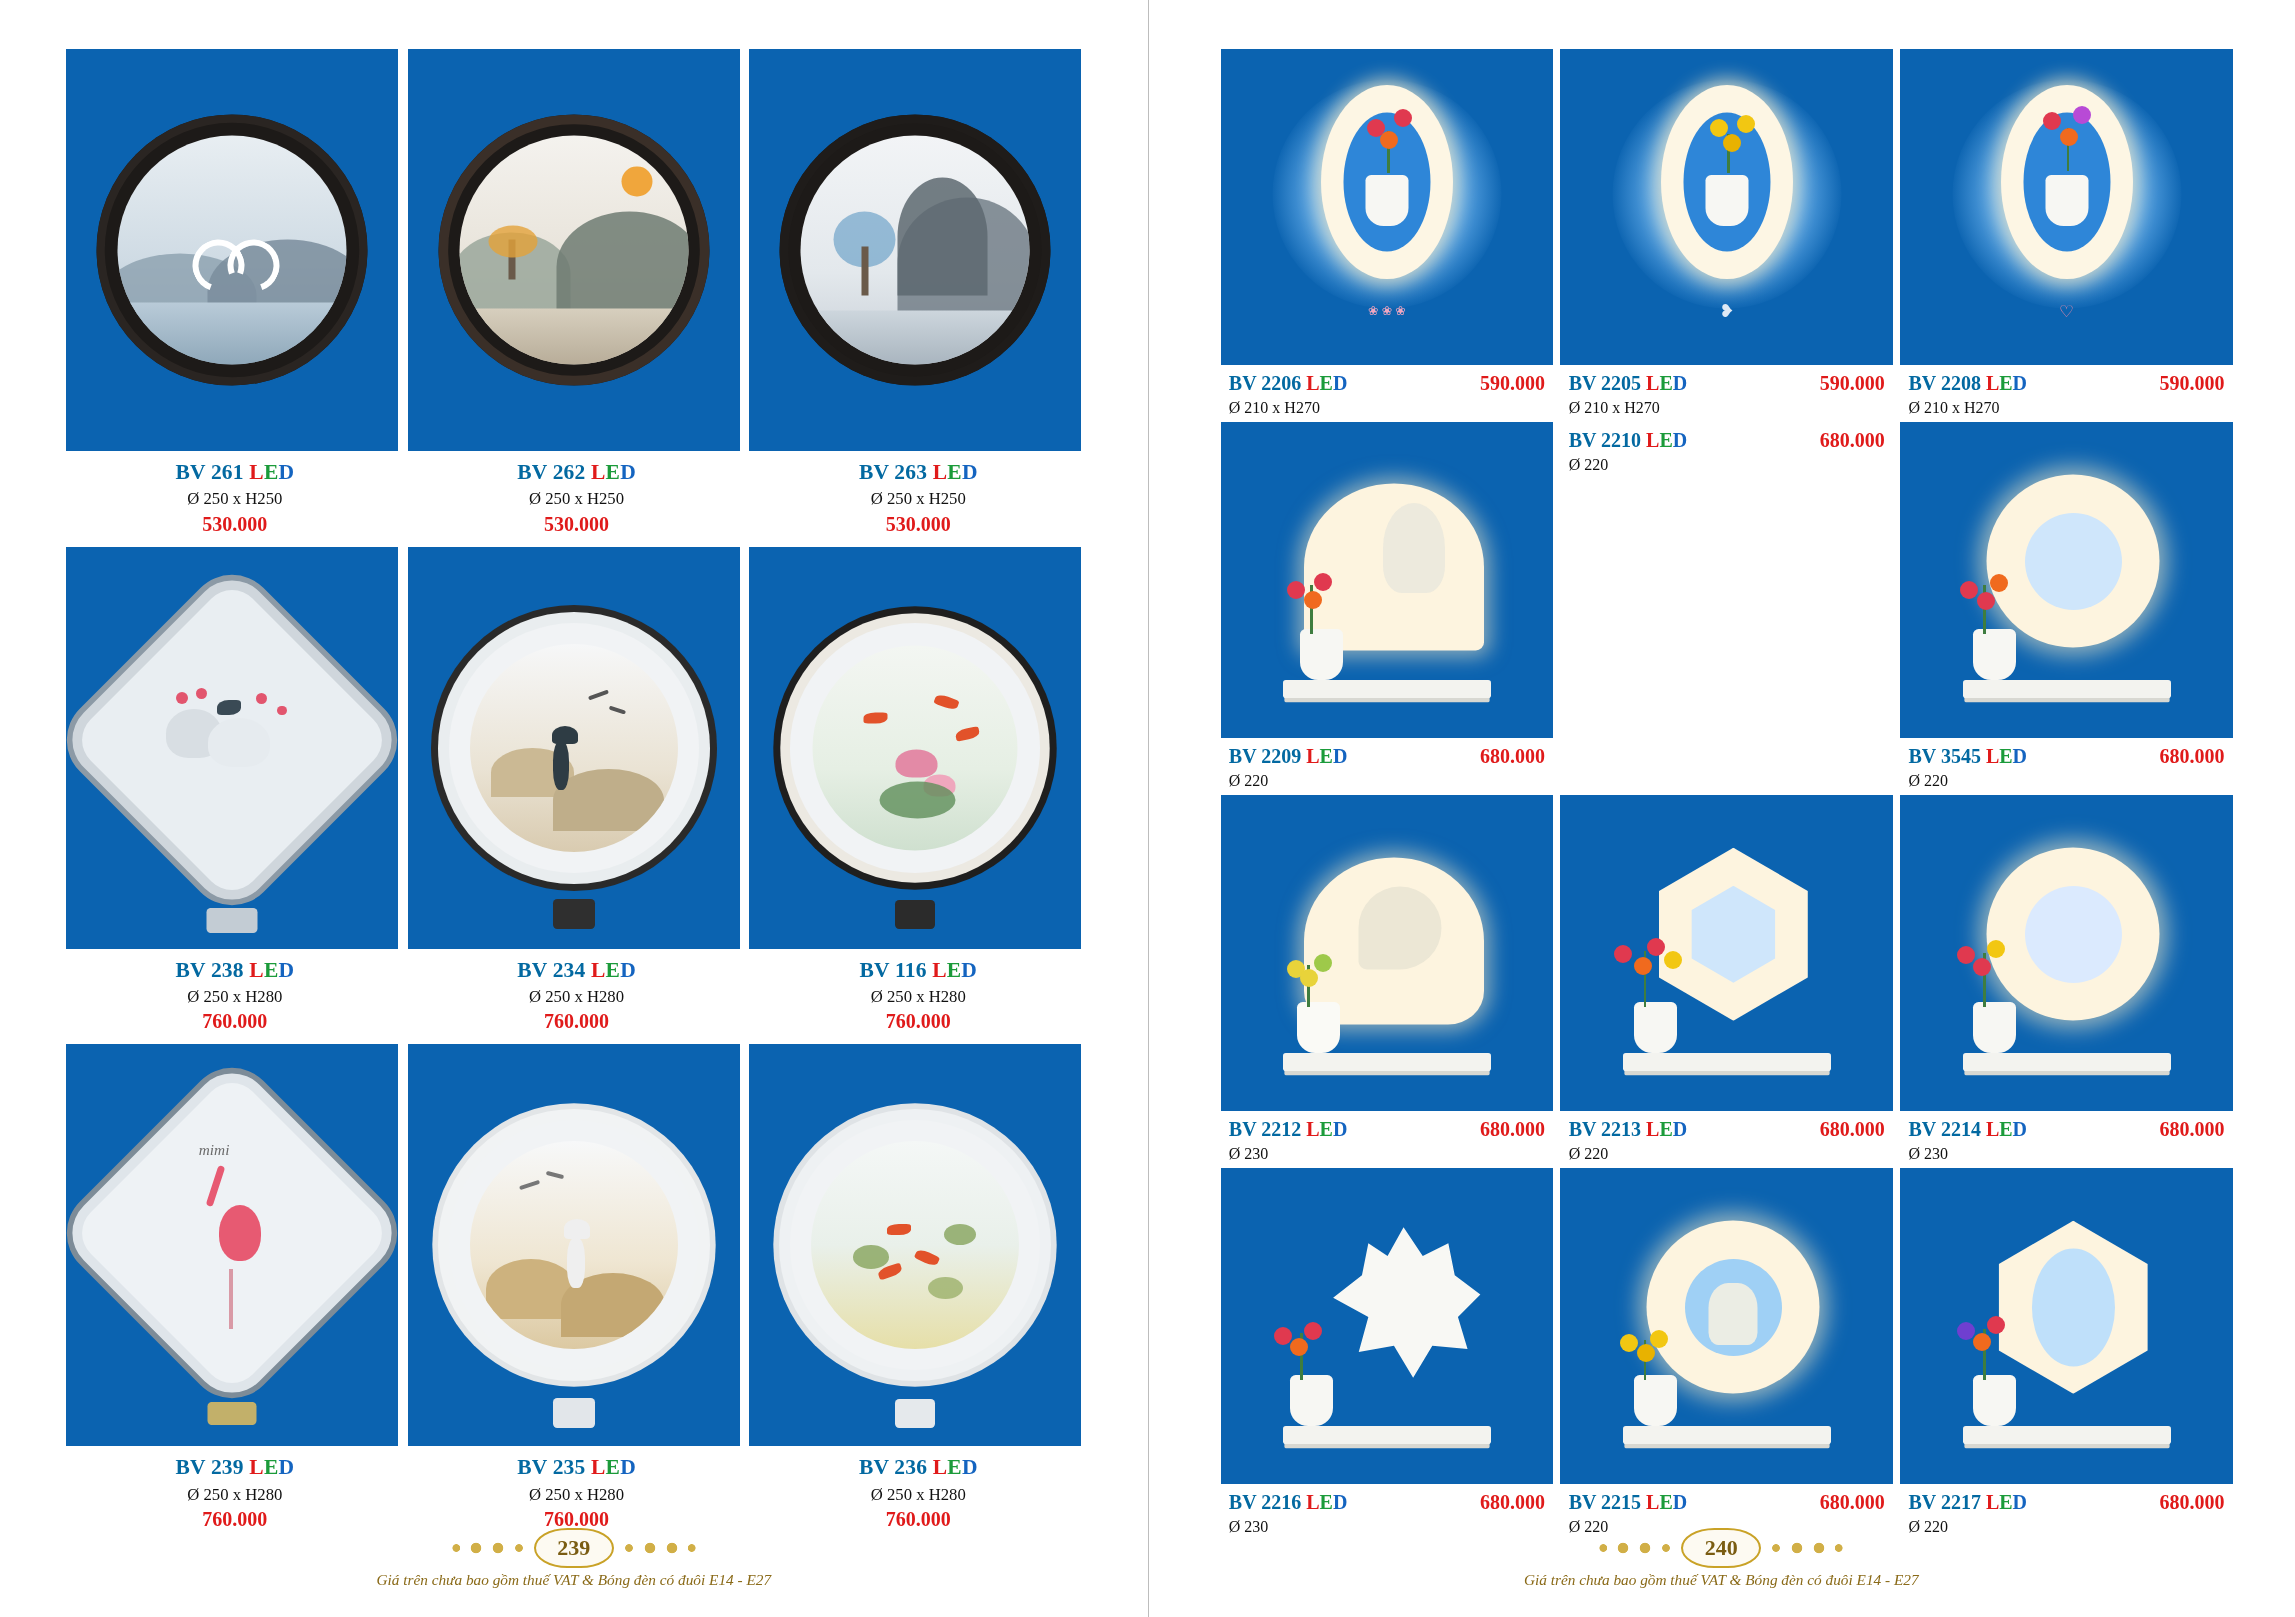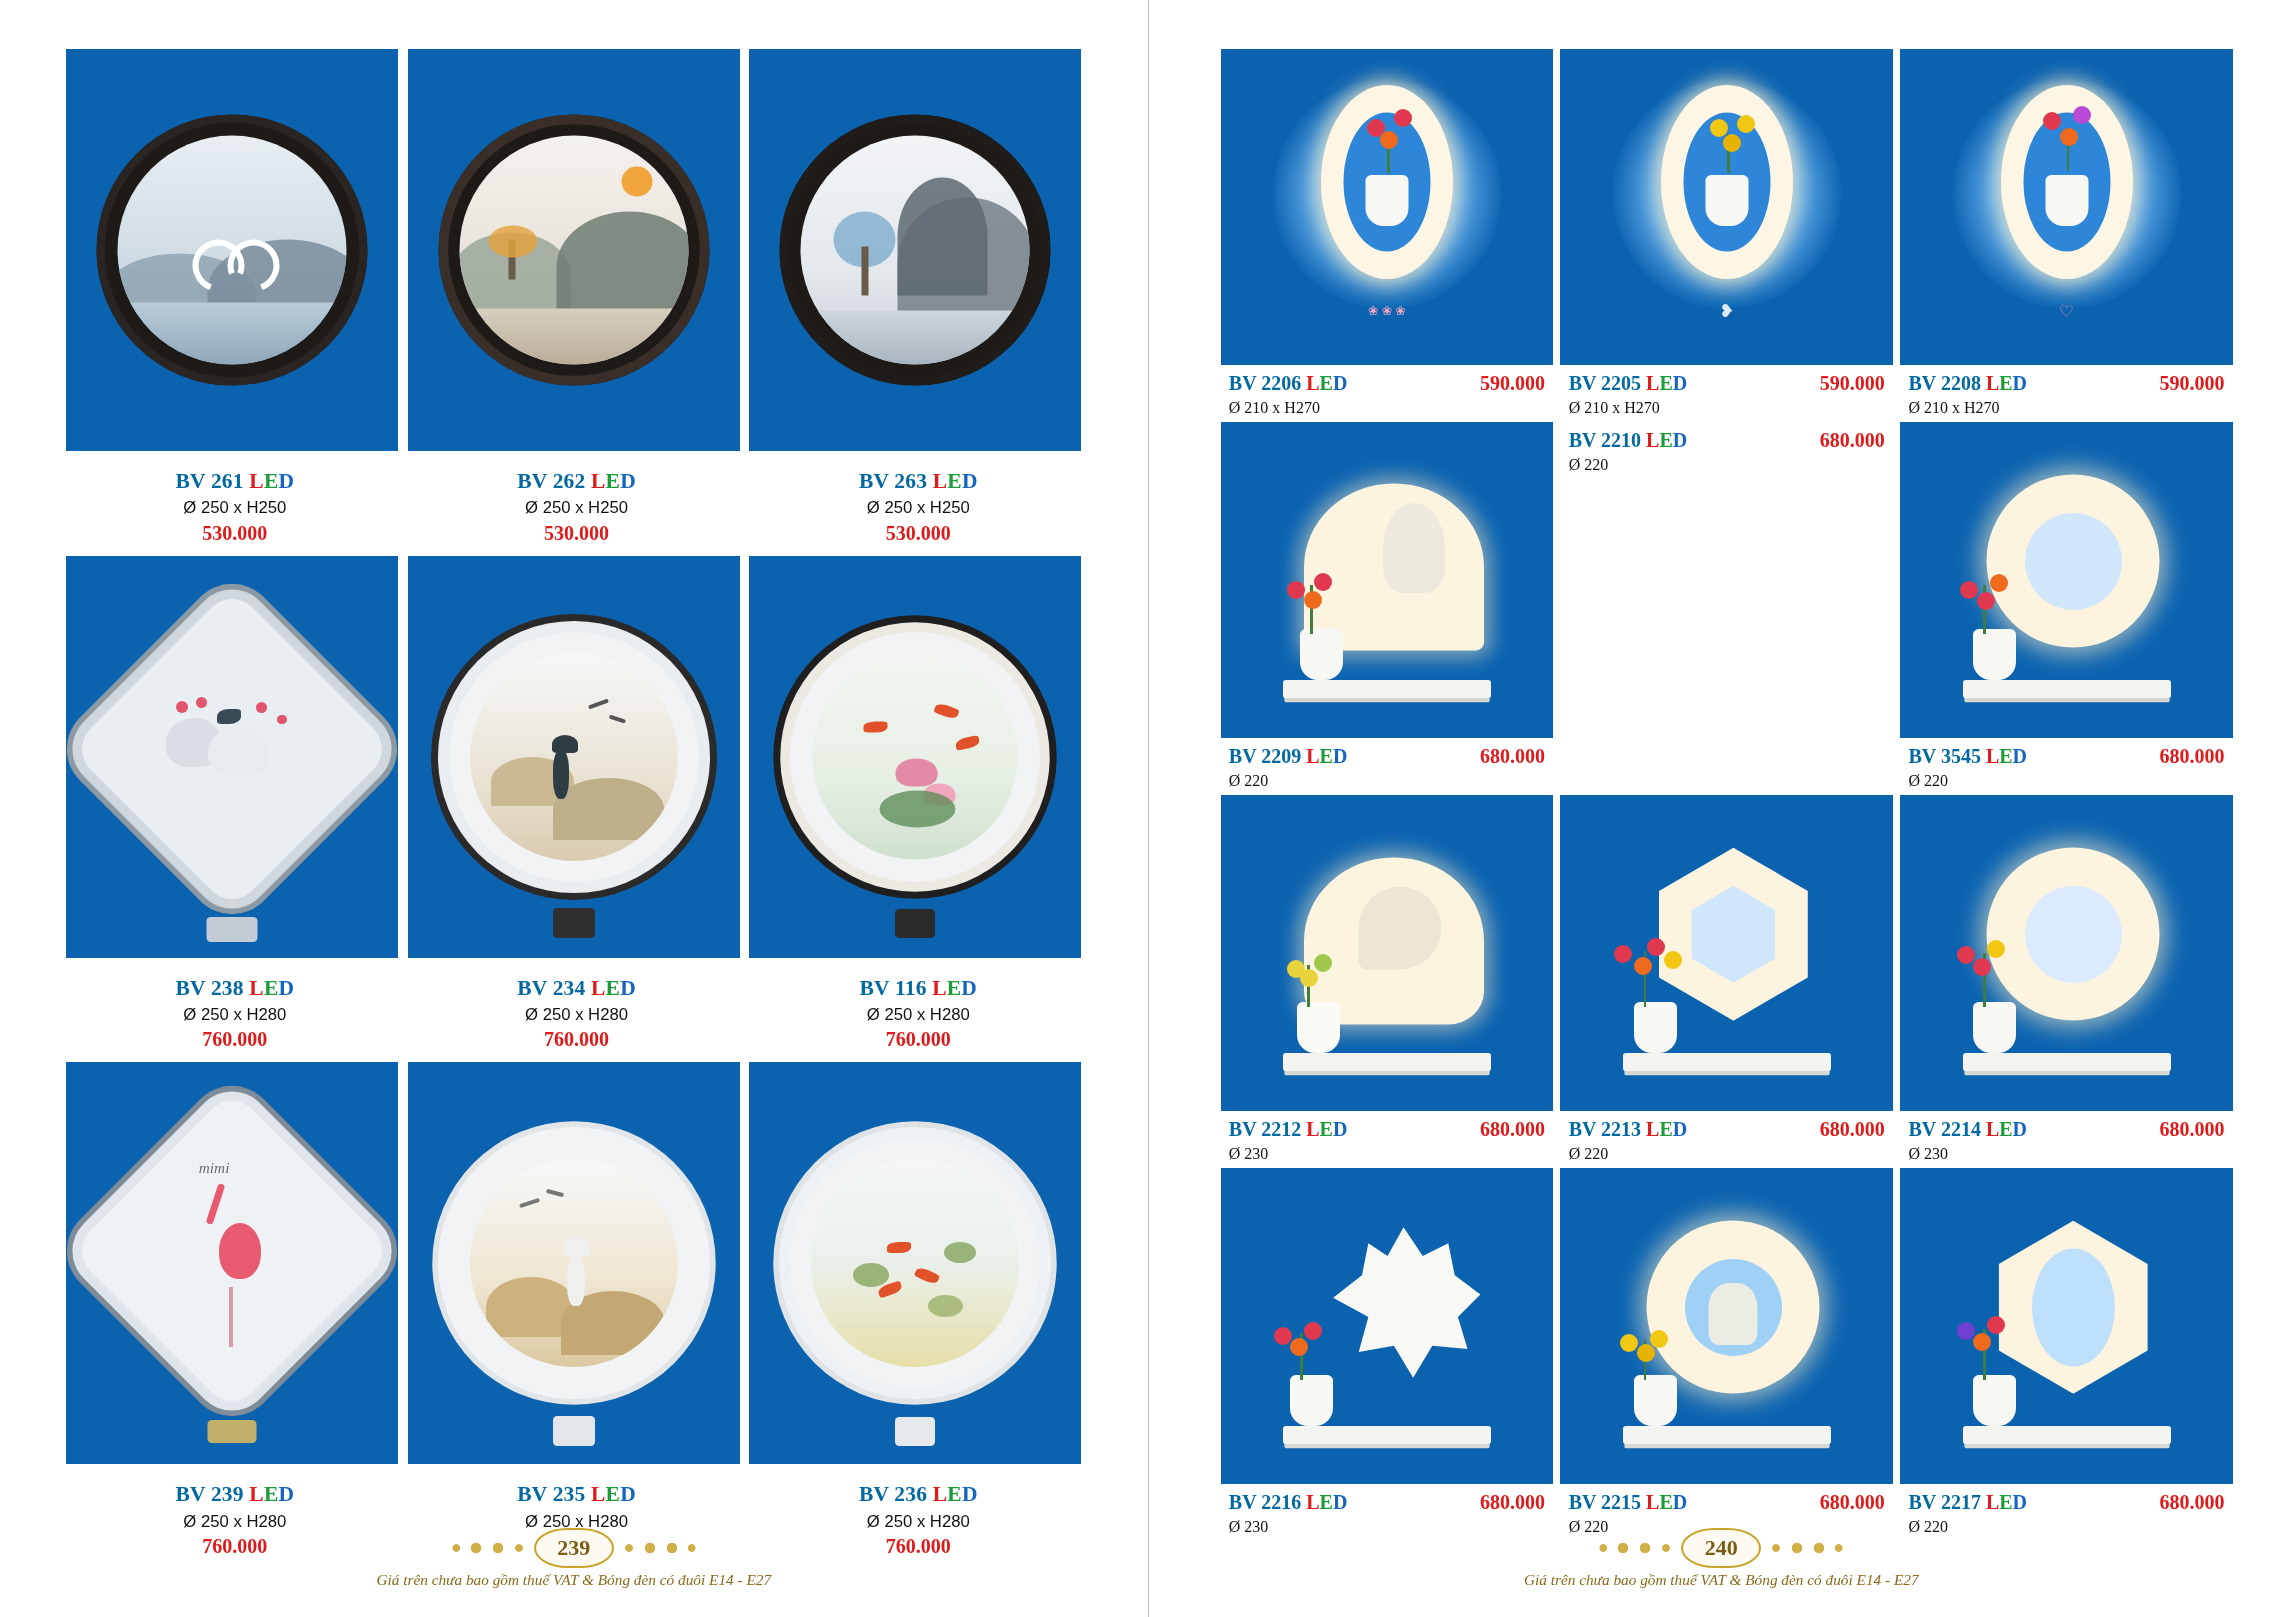--- a/index.html
+++ b/index.html
@@ -12,24 +12,24 @@
   .page-wrap{position:relative;width:2295px;height:1618px;display:flex;}
   .page{position:relative;height:1618px;box-sizing:border-box;}
   .page-left{width:1148px;padding:49px 66px 0 66px;}
   .page-right{width:1148px;padding:49px 62px 0 73px;}
   .spine{position:absolute;left:1148px;top:0;width:1.4px;height:1618px;background:#bdbdbd;}
 
   
   .grid-left{display:grid;grid-template-columns:repeat(3,1fr);gap:0 9.7px;}
   .cell-l{margin-bottom:11px;}
   .photo-l{background:#0b63b0;height:402px;position:relative;overflow:hidden;}
-  .caption-l{padding-top:18px;padding-left:5.6px;text-align:center;}
+  .caption-l{padding-top:9px;padding-left:5.6px;text-align:center;}
   .code-line{font-weight:bold;font-size:21.5px;letter-spacing:0.2px;}
   .code-bv{color:#0369a1;}
-  .dim-line{font-size:16.7px;color:#111;margin-top:4.2px;font-family:Liberation Sans, sans-serif;}
+  .dim-line{font-size:16.7px;color:#111;margin-top:4.2px;font-family:Liberation Serif, serif;}
   .price-line{font-size:20px;color:#e01a1a;font-weight:bold;margin-top:3.5px;}
 
   
   .L{color:#e01a1a;}
   .E{color:#1b9b3a;}
   .D{color:#1464c0;}
 
   
   .grid-right{display:grid;grid-template-columns:repeat(3,1fr);gap:0 7px;}
   .cell-r{margin-bottom:5.6px;}

